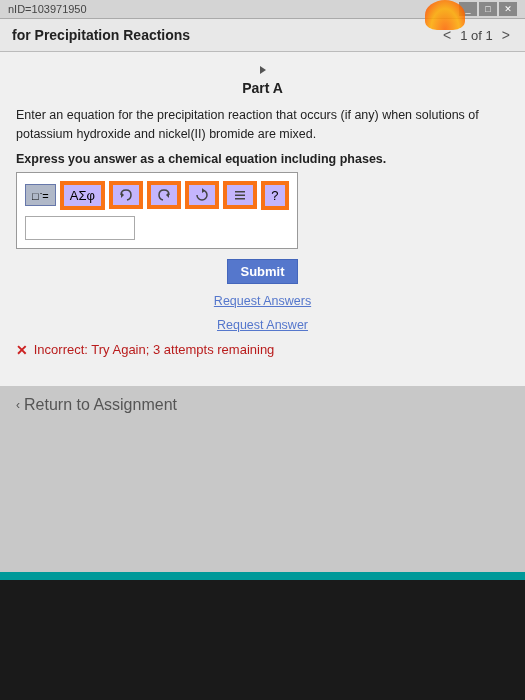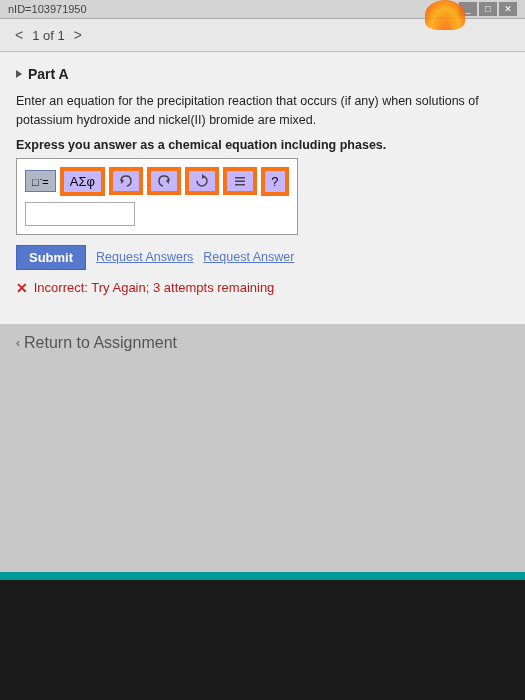--- a/index.html
+++ b/index.html
@@ -75,20 +75,21 @@
 
     
     .part-label {
       display: flex;
       align-items: center;
       gap: 6px;
       font-weight: bold;
       font-size: 14px;
       color: #222;
       margin-bottom: 10px;
+      flex-direction: column;
     }
 
     .triangle-icon {
       width: 0;
       height: 0;
       border-left: 6px solid #555;
       border-top: 4px solid transparent;
       border-bottom: 4px solid transparent;
     }
 
@@ -151,20 +152,21 @@
       padding: 2px 4px;
       font-size: 12px;
     }
 
     
     .action-row {
       display: flex;
       align-items: center;
       gap: 10px;
       margin-bottom: 10px;
+      flex-direction: column;
     }
 
     .submit-btn {
       background: #5577cc;
       color: #fff;
       border: 1px solid #4466bb;
       padding: 4px 12px;
       cursor: pointer;
       font-size: 13px;
       font-weight: bold;
@@ -273,20 +275,21 @@
   <div class="top-right-btns">
     <button class="mini-btn">_</button>
     <button class="mini-btn">□</button>
     <button class="mini-btn">✕</button>
   </div>
 </div>
 
 <div class="flame-decoration"></div>
 
 <div class="nav-header">
+  <span class="nav-title">for Precipitation Reactions</span>
   <div class="nav-controls">
     <span class="nav-arrow">&lt;</span>
     <span>1 of 1</span>
     <span class="nav-arrow">&gt;</span>
   </div>
 </div>
 
 <div class="main-content">
 
   

